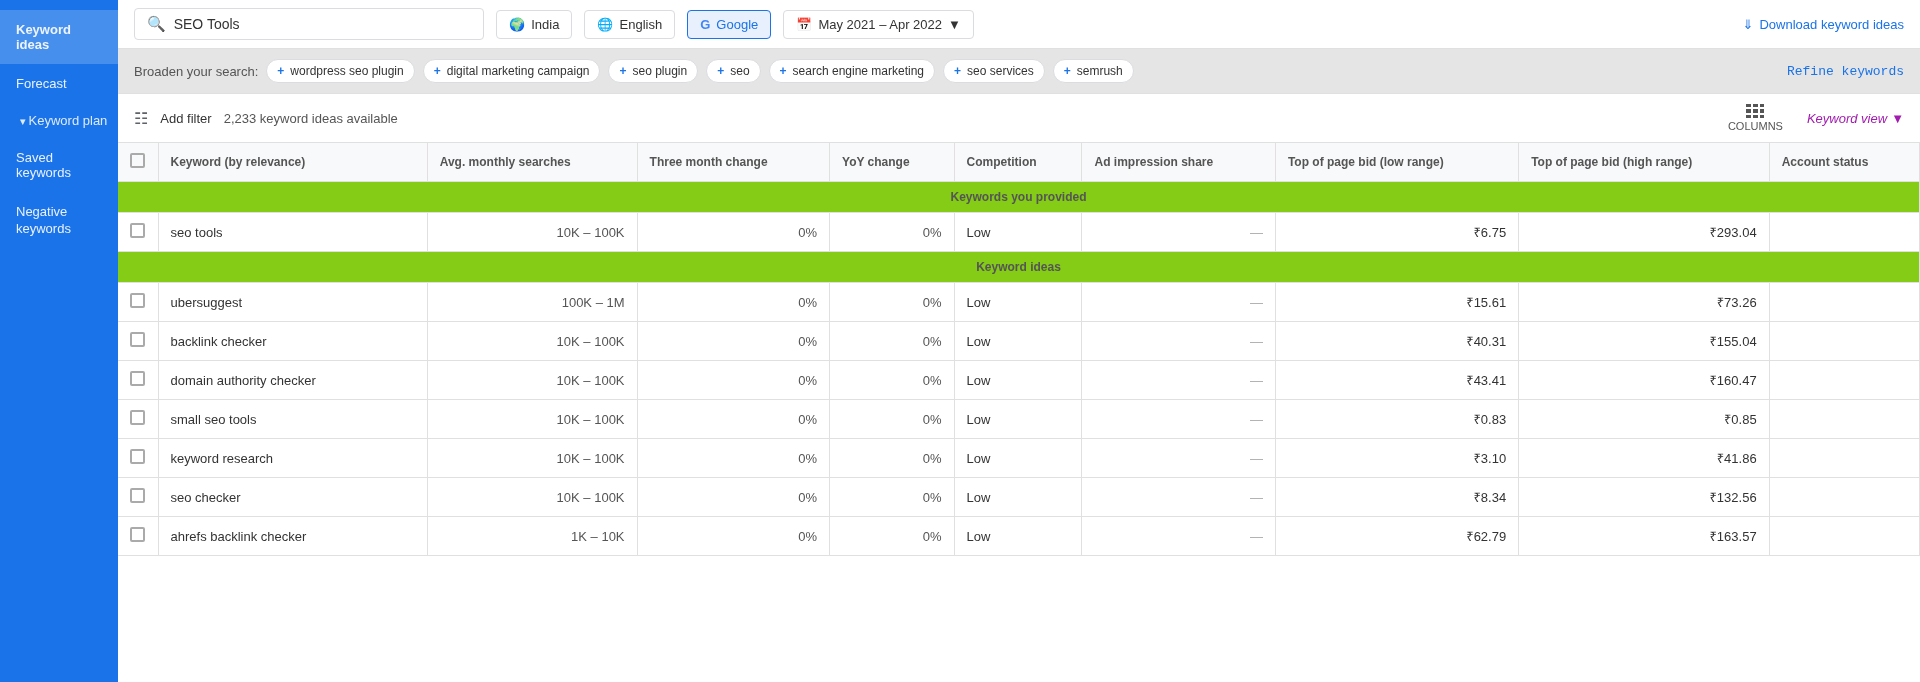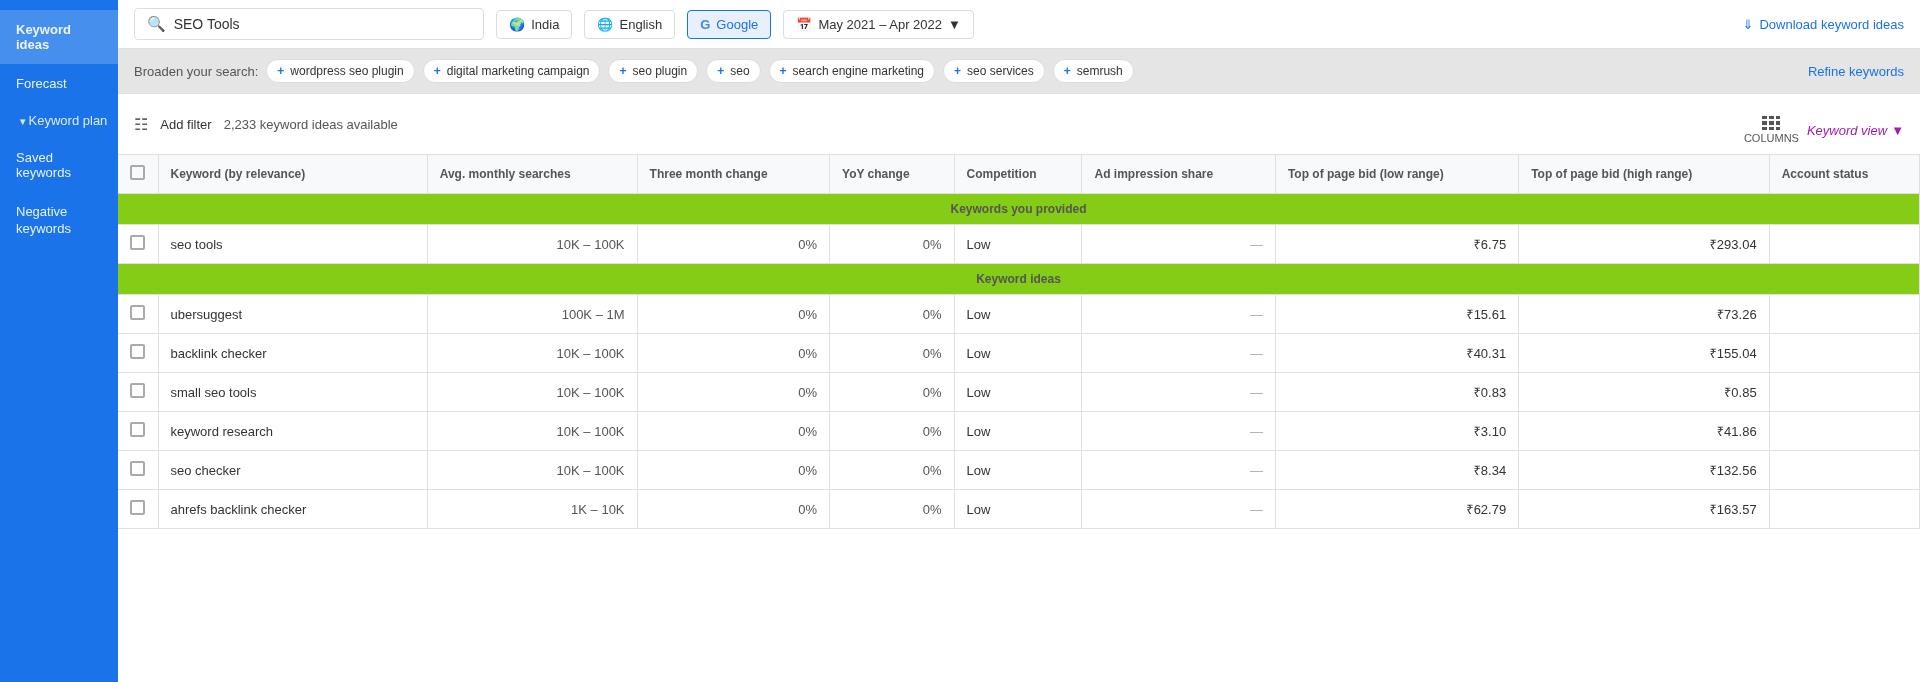--- a/index.html
+++ b/index.html
@@ -133,20 +133,21 @@
     .broaden-chip .plus { color: #1a73e8; font-weight: bold; margin-right: 2px; }
     .refine-btn {
       margin-left: auto;
       color: #1a73e8;
       cursor: pointer;
       font-size: 13px;
       font-weight: 500;
       border: none;
       background: none;
       white-space: nowrap;
+      font-family: Liberation Mono, monospace;
     }
 
     
     .filter-bar {
       display: flex;
       align-items: center;
       padding: 10px 16px;
       gap: 12px;
       background: #fff;
       border-bottom: 1px solid #e0e0e0;
@@ -157,22 +158,21 @@
       color: #333;
       cursor: pointer;
       border: none;
       background: none;
     }
     .keyword-count { font-size: 13px; color: #555; }
     .right-controls {
       margin-left: auto;
       display: flex;
       align-items: center;
-      gap: 8px;
-      margin-top: 12px;
+      gap: 24px;
     }
     .columns-btn {
       display: flex;
       flex-direction: column;
       align-items: center;
       cursor: pointer;
       font-size: 11px;
       color: #555;
       gap: 2px;
     }
@@ -430,20 +430,32 @@
           <td>0%</td>
           <td>0%</td>
           <td>Low</td>
           <td><span class="dash">—</span></td>
           <td>₹40.31</td>
           <td>₹155.04</td>
           <td></td>
         </tr>
         <tr class="table-row">
           <td><span class="checkbox"></span></td>
+          <td>domain authority checker</td>
+          <td>10K – 100K</td>
+          <td>0%</td>
+          <td>0%</td>
+          <td>Low</td>
+          <td><span class="dash">—</span></td>
+          <td>₹43.41</td>
+          <td>₹160.47</td>
+          <td></td>
+        </tr>
+        <tr class="table-row">
+          <td><span class="checkbox"></span></td>
           <td>small seo tools</td>
           <td>10K – 100K</td>
           <td>0%</td>
           <td>0%</td>
           <td>Low</td>
           <td><span class="dash">—</span></td>
           <td>₹0.83</td>
           <td>₹0.85</td>
           <td></td>
         </tr>

